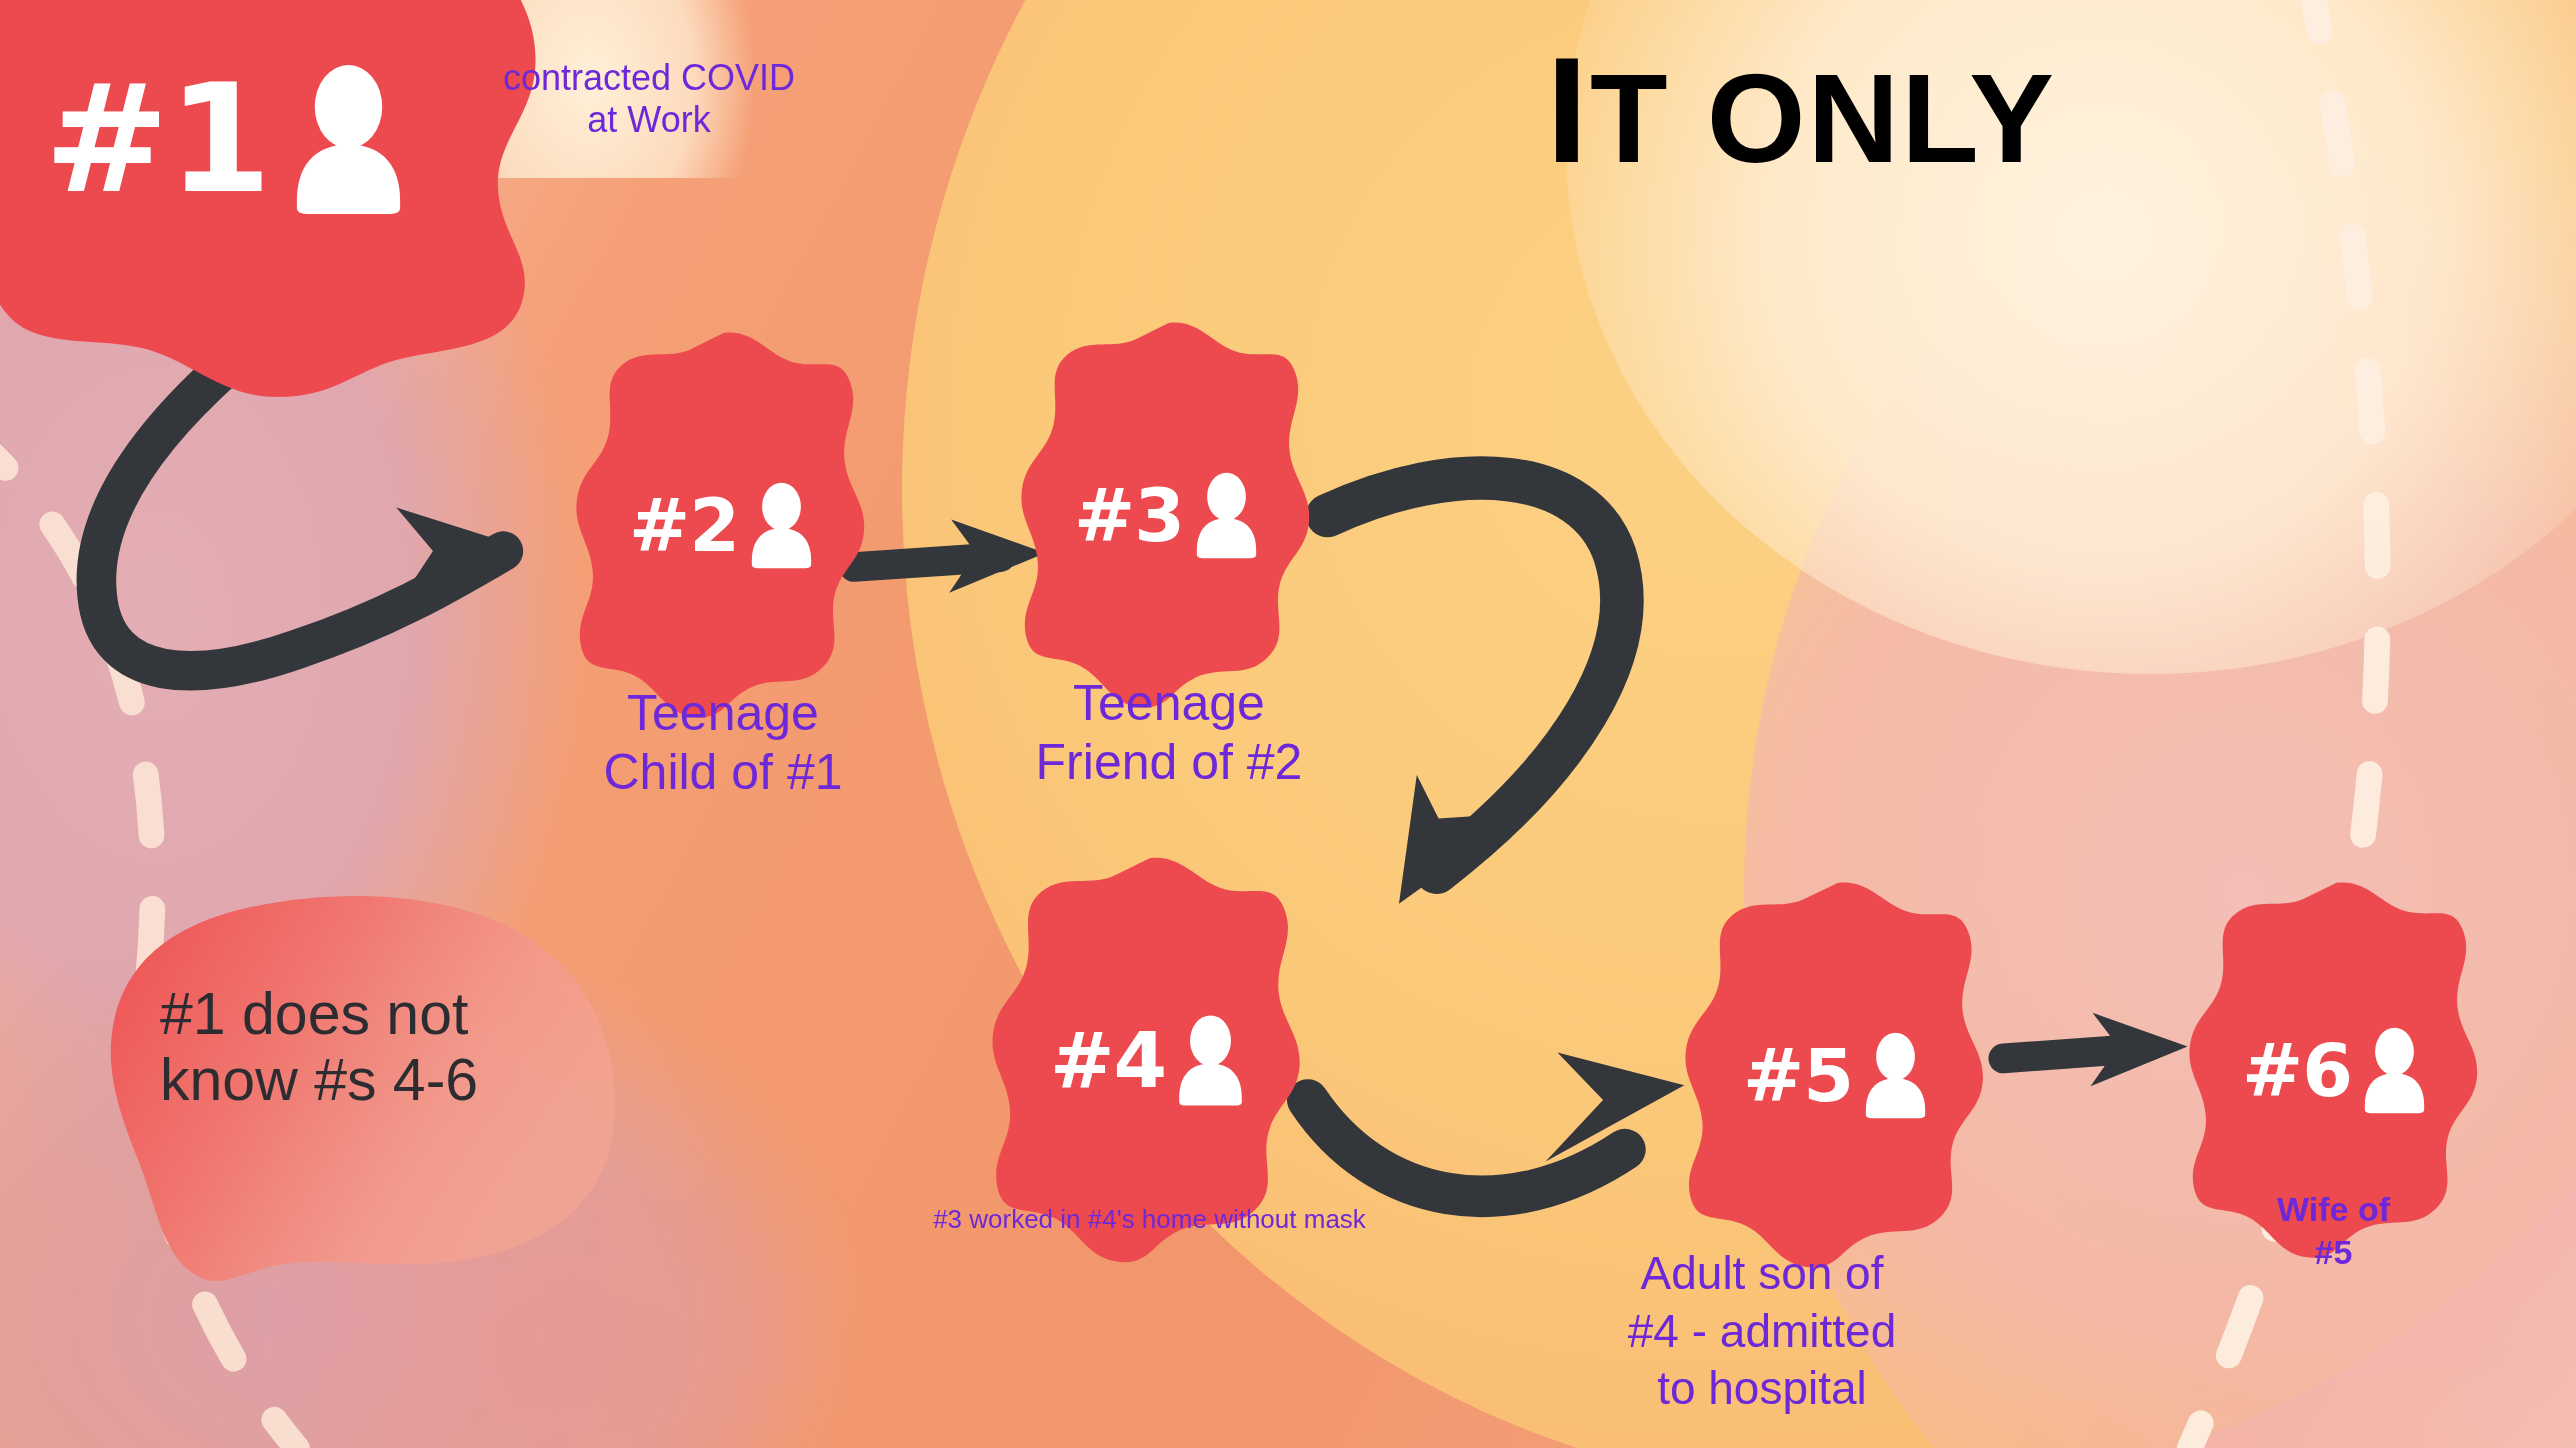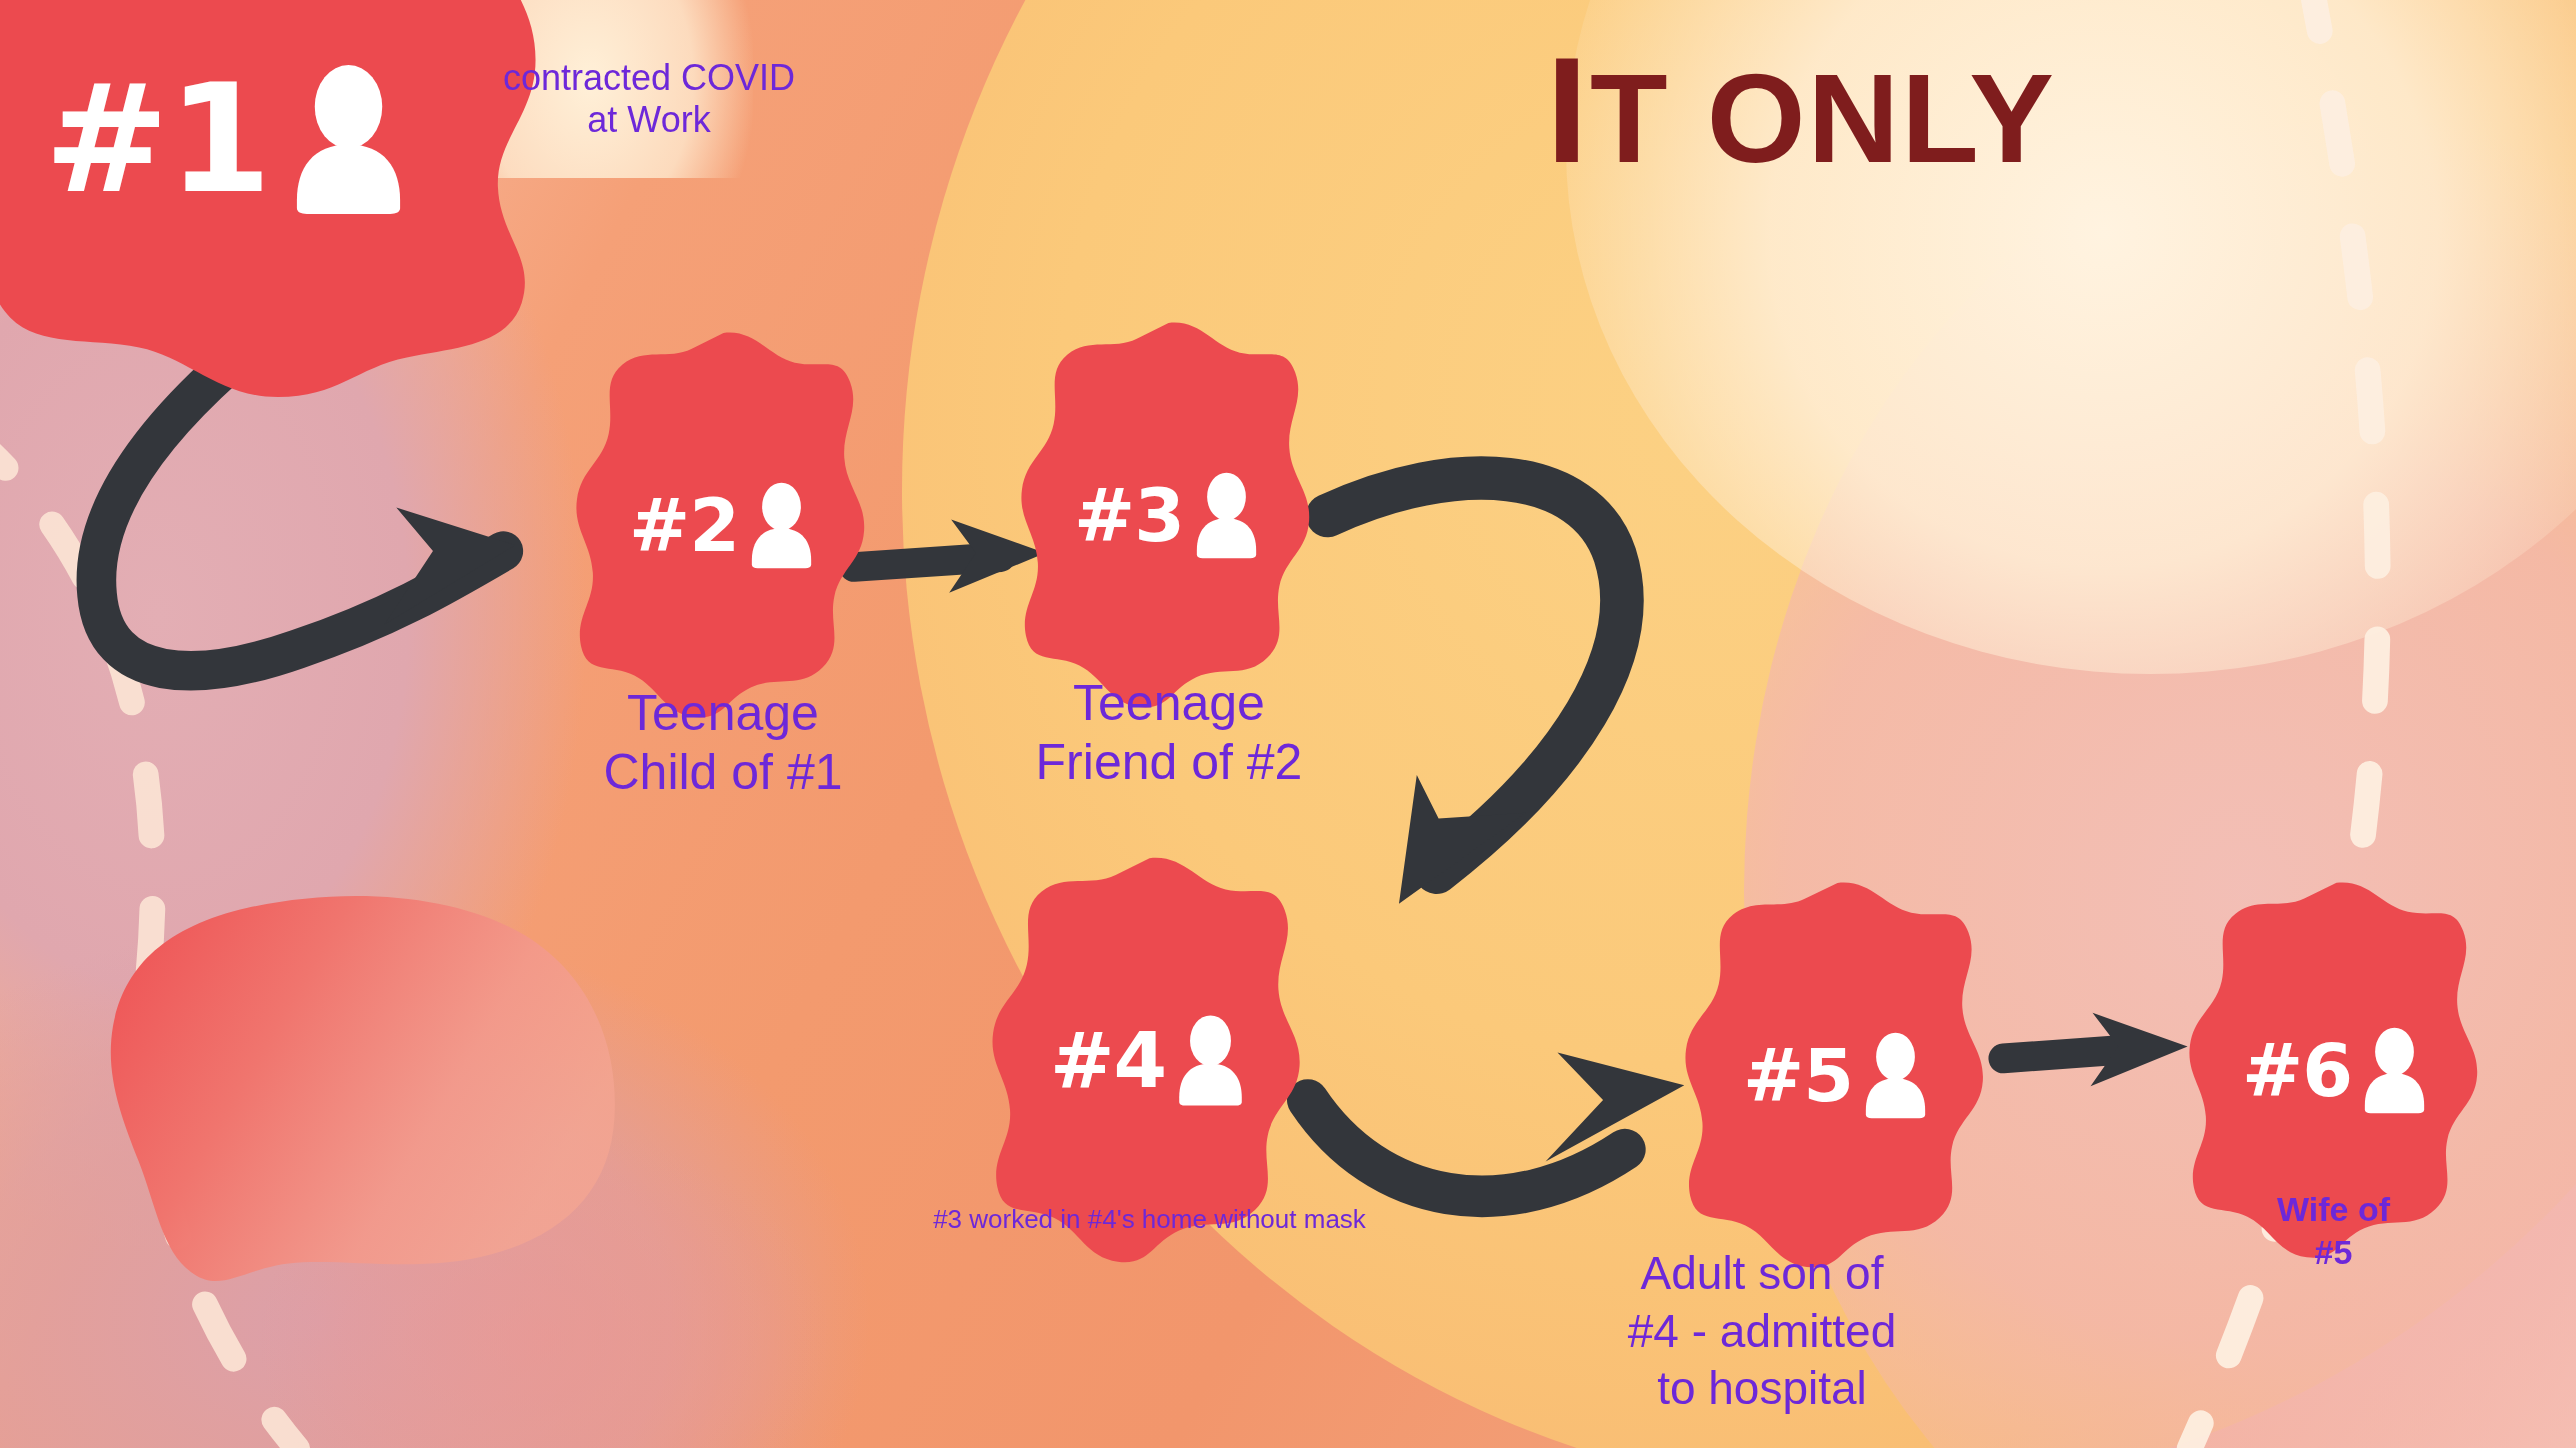--- a/index.html
+++ b/index.html
@@ -46,21 +46,21 @@
   .badge .inner{position:relative;display:flex;align-items:center;justify-content:center;
     gap:6px;color:#fff;}
   .badge .num{font-family:"DejaVu Sans", sans-serif;font-weight:bold;color:#fff;letter-spacing:-1px;}
   .badge .person{position:relative;display:block;}
 
   
   .lbl{position:absolute;color:#6d28d9;font-family:"Liberation Sans", sans-serif;
     font-weight:300;text-align:center;line-height:1.18;white-space:pre-line;}
 
   
-  .title{position:absolute;color:#7f1d1d;font-family:"Liberation Sans", sans-serif;
+  .title{position:absolute;color:#000000;font-family:"Liberation Sans", sans-serif;
     font-weight:bold;line-height:0.95;text-align:center;}
   .title .l1{display:block;font-size:127px;letter-spacing:2px;}
   .title .l1 .cap{font-size:151px;}
   .title .l2{display:block;font-size:127px;letter-spacing:2px;margin-top:22px;}
   .title .l2 .cap{font-size:151px;}
 
   
   .kim-wrap{position:absolute;left:99px;top:892px;width:565px;height:396px;}
   .kim-wrap svg{position:absolute;inset:0;width:100%;height:100%;}
   .kim-text{position:absolute;left:61px;top:77px;width:466px;}
@@ -245,17 +245,19 @@
           <stop offset="75%" stop-color="#F3998B" stop-opacity="0.92"></stop>
           <stop offset="100%" stop-color="#F4A592" stop-opacity="0.80"></stop>
         </linearGradient>
       </defs>
       <path d="M 150 16 C 250 -6 360 2 430 44 C 498 86 524 158 520 228
                C 516 300 470 346 396 366 C 330 384 262 372 206 374
                C 150 376 126 406 96 386 C 64 366 58 318 40 272
                C 22 226 6 184 14 136 C 24 80 62 36 150 16 Z" fill="url(#kimg)"></path>
     </svg>
     <div class="kim-text">
+      <div class="kim-body">#1 does not
+know #s 4-6</div>
     </div>
   </div>
 
 </div>
 
 
 </body></html>

